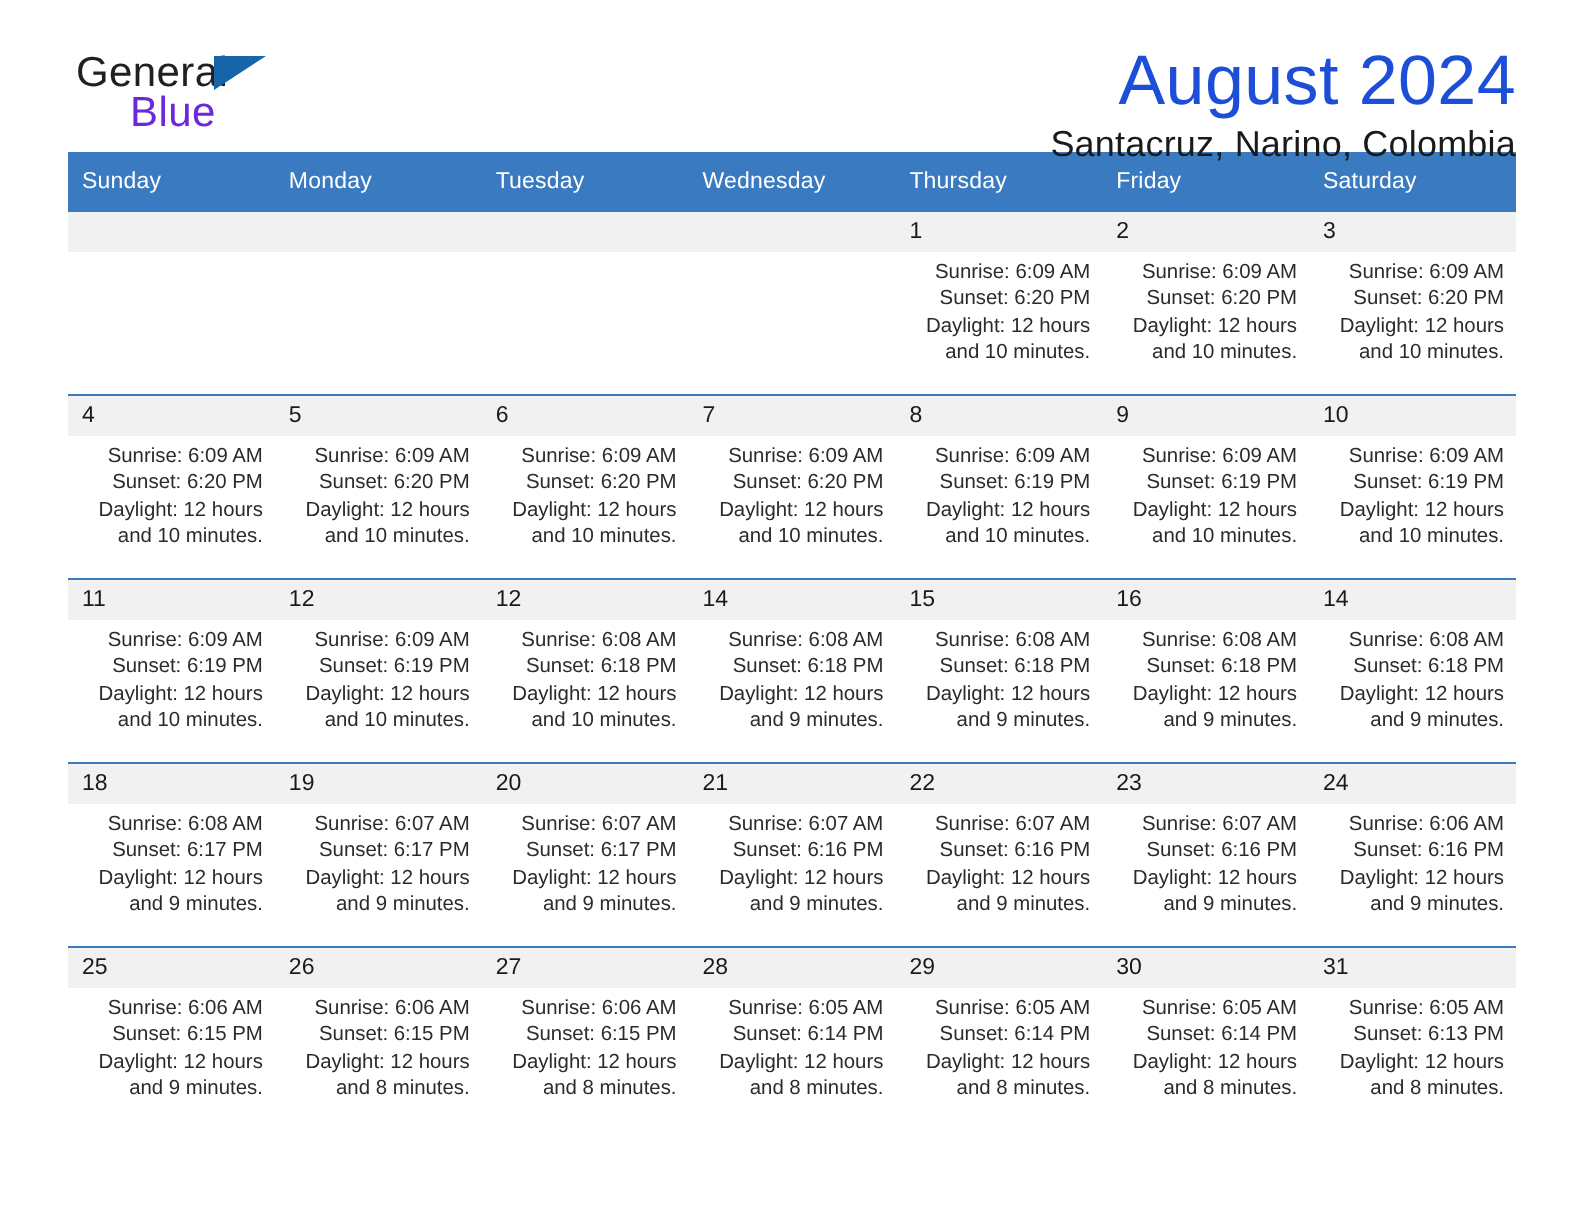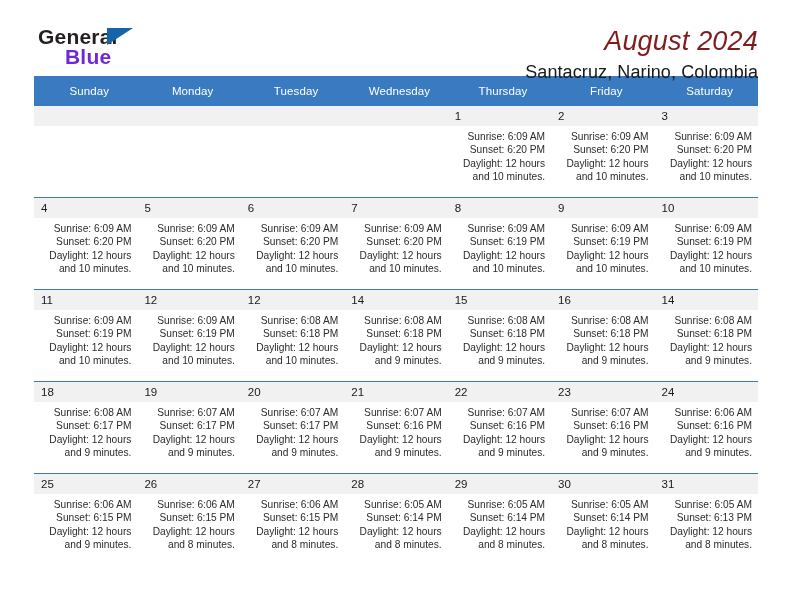--- a/index.html
+++ b/index.html
@@ -30,21 +30,20 @@
     padding-top: 26px;
     height: 72px;
     box-sizing: border-box;
   }
   .brand {
     position: relative;
     width: 130px;
     height: 52px;
     padding-left: 4px;
     box-sizing: border-box;
-    font-weight: bold;
   }
   .brand-general {
     font-size: 21px;
     color: #231f20;
     letter-spacing: 0.2px;
     line-height: 22px;
     display: block;
   }
   .brand-blue {
     font-size: 21px;
@@ -62,26 +61,25 @@
     width: 0;
     height: 0;
     border-left: 26px solid #1565a8;
     border-bottom: 17px solid transparent;
   }
   .title-block {
     text-align: right;
     padding-top: 0px;
   }
   .cal-title {
-    font-size: 27px;
+    font-size: 35px;
     font-weight: normal;
-    color: #7f1d1d;
+    color: #1d4ed8;
     line-height: 30px;
     letter-spacing: 0.2px;
-    font-style: italic;
   }
   .cal-subtitle {
     font-size: 18px;
     color: #1a1a1a;
     line-height: 18px;
     margin-top: 7px;
     letter-spacing: 0.1px;
   }
 
   
@@ -91,21 +89,21 @@
   table.calendar {
     width: 724px;
     border-collapse: collapse;
     table-layout: fixed;
   }
   table.calendar th {
     background: #3a7ac0;
     color: #ffffff;
     font-size: 11.5px;
     font-weight: normal;
-    text-align: center;
+    text-align: left;
     padding: 5px 0 5px 7px;
     height: 20px;
     letter-spacing: 0.1px;
   }
   table.calendar td {
     vertical-align: top;
     padding: 0;
     height: 91px;
     border-top: 1px solid #3a7ac0;
     background: #ffffff;

